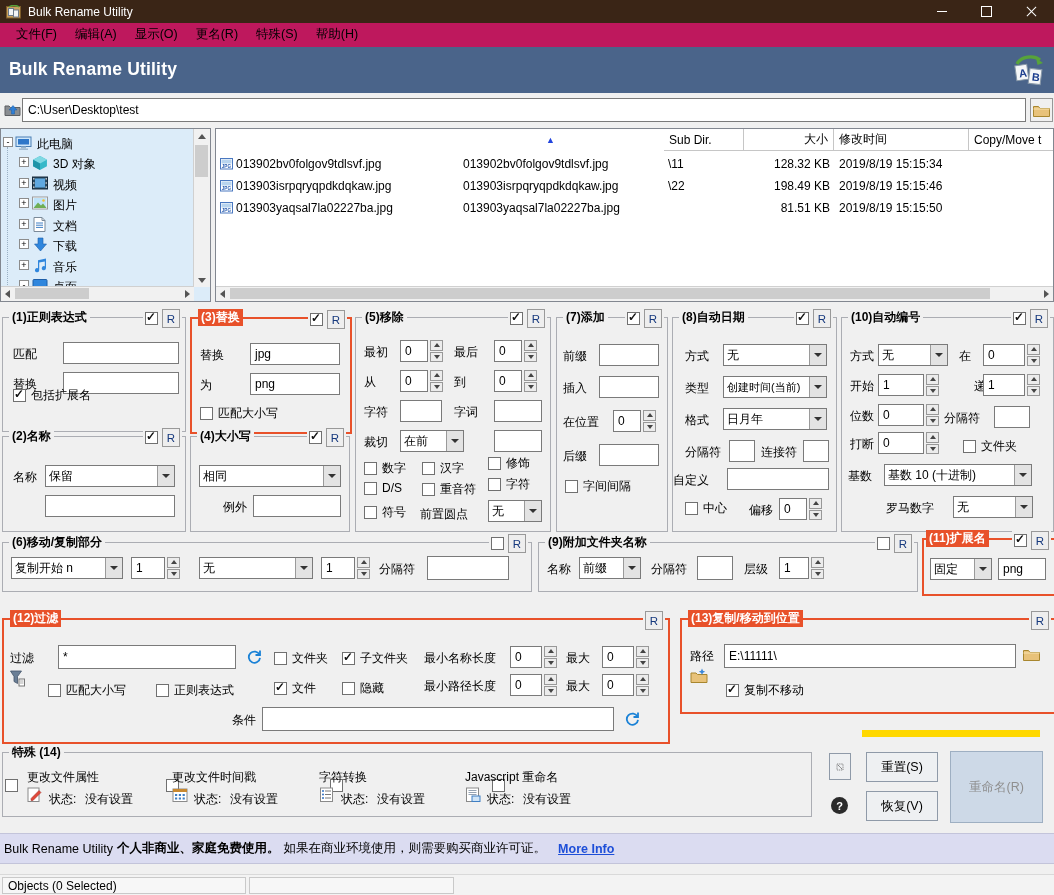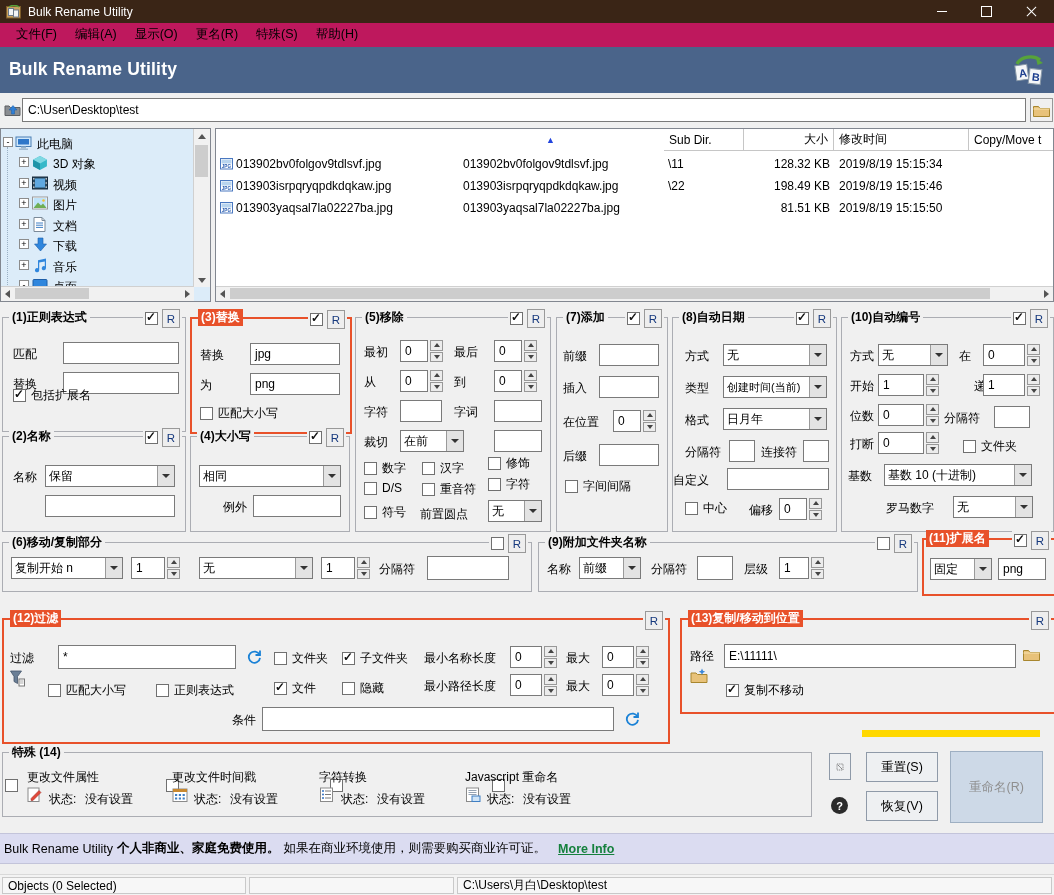--- a/index.html
+++ b/index.html
@@ -69,21 +69,21 @@
   .spin-b i{flex:1;background:#ececec;border:1px solid #989898;display:flex;align-items:center;justify-content:center}
   .spin-b i.up::after{content:"";width:0;height:0;border:3px solid transparent;border-bottom:4px solid #444;margin-top:-3px}
   .spin-b i.dn::after{content:"";width:0;height:0;border:3px solid transparent;border-top:4px solid #444;margin-bottom:-3px}
   
   .btn{position:absolute;background:#eef0f2;border:1px solid #8f9aa8;display:flex;align-items:center;justify-content:center;font-size:12.5px}
   .btn.dis{background:#cdd9e7;color:#8f8f8f;border-color:#9eafc2}
   .yellowbar{position:absolute;left:862px;top:730px;width:178px;height:7px;background:#ffd800}
   .helpdot{position:absolute;left:831px;top:797px;width:17px;height:17px;border-radius:50%;background:#2b2b2b;color:#fff;font-weight:bold;font-size:11px;display:flex;align-items:center;justify-content:center}
   .license{position:absolute;left:0;top:833px;width:1054px;height:31px;background:#dbdcf1;display:flex;align-items:center;padding-left:4px;box-sizing:border-box;font-size:12.5px;white-space:nowrap;border-top:1px solid #c3c4da;border-bottom:1px solid #c3c4da}
   .license .b{font-weight:bold;margin:0 4px}
-  .license .link{font-weight:bold;color:#15803d;text-decoration:underline;margin-left:12px}
+  .license .link{font-weight:bold;color:#1d4ed8;text-decoration:underline;margin-left:12px}
   .statusbar{position:absolute;left:0;top:874px;width:1054px;height:21px;background:#f3f3f3;border-top:1px solid #d9d9d9}
   .scell{position:absolute;top:2px;height:17px;border:1px solid #c9c9c9;box-sizing:border-box;display:flex;align-items:center;padding:0 5px;white-space:nowrap;overflow:hidden;background:#f7f7f7}
 </style>
 </head>
 <body>
 
 <div class="titlebar">
   <svg class="tb-icon" width="15" height="14" viewBox="0 0 15 14">
     <rect x="0.5" y="1.5" width="14" height="11.5" fill="#c9a15f" stroke="#7d5c2a"></rect>
     <rect x="2.5" y="3.5" width="5" height="7" fill="#f2f4f6" stroke="#6c7b8a"></rect>
@@ -877,14 +877,13 @@
 <div class="license">
   <span>Bulk Rename Utility</span>
   <span class="b">个人非商业、家庭免费使用。</span>
   <span>如果在商业环境使用，则需要购买商业许可证。</span>
   <span class="link">More Info</span>
 </div>
 
 <div class="statusbar">
   <div class="scell" style="left:2px;width:244px">Objects (0 Selected)</div>
   <div class="scell" style="left:249px;width:205px"></div>
-  <div class="scell" style="left:457px;width:595px">C:\Users\月白\Desktop\test</div>
 </div>
 
 </body></html>

